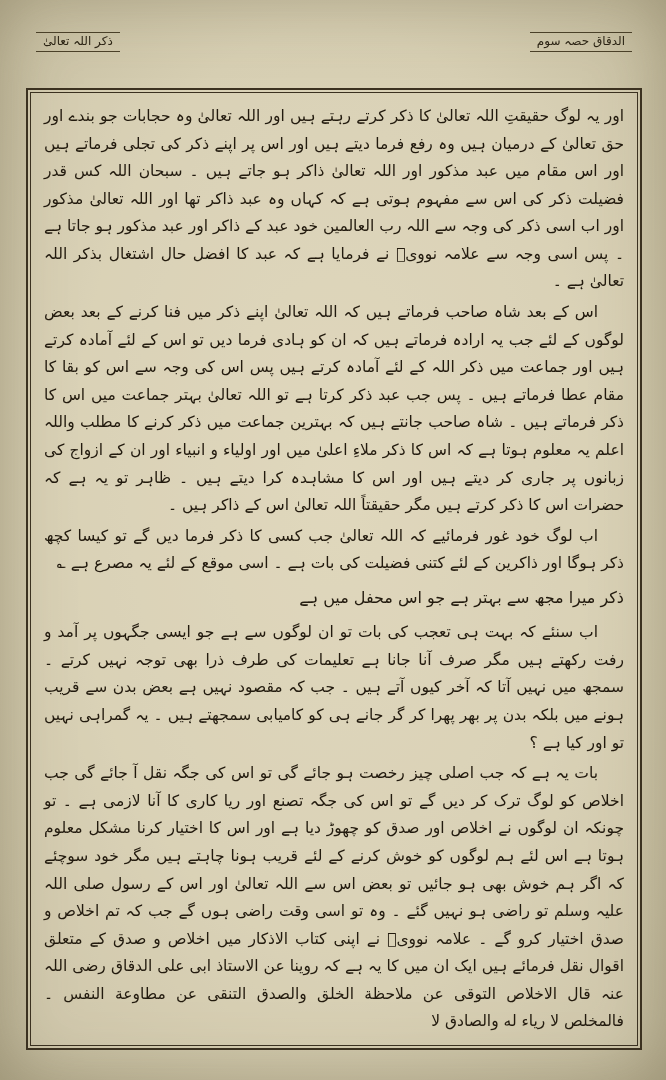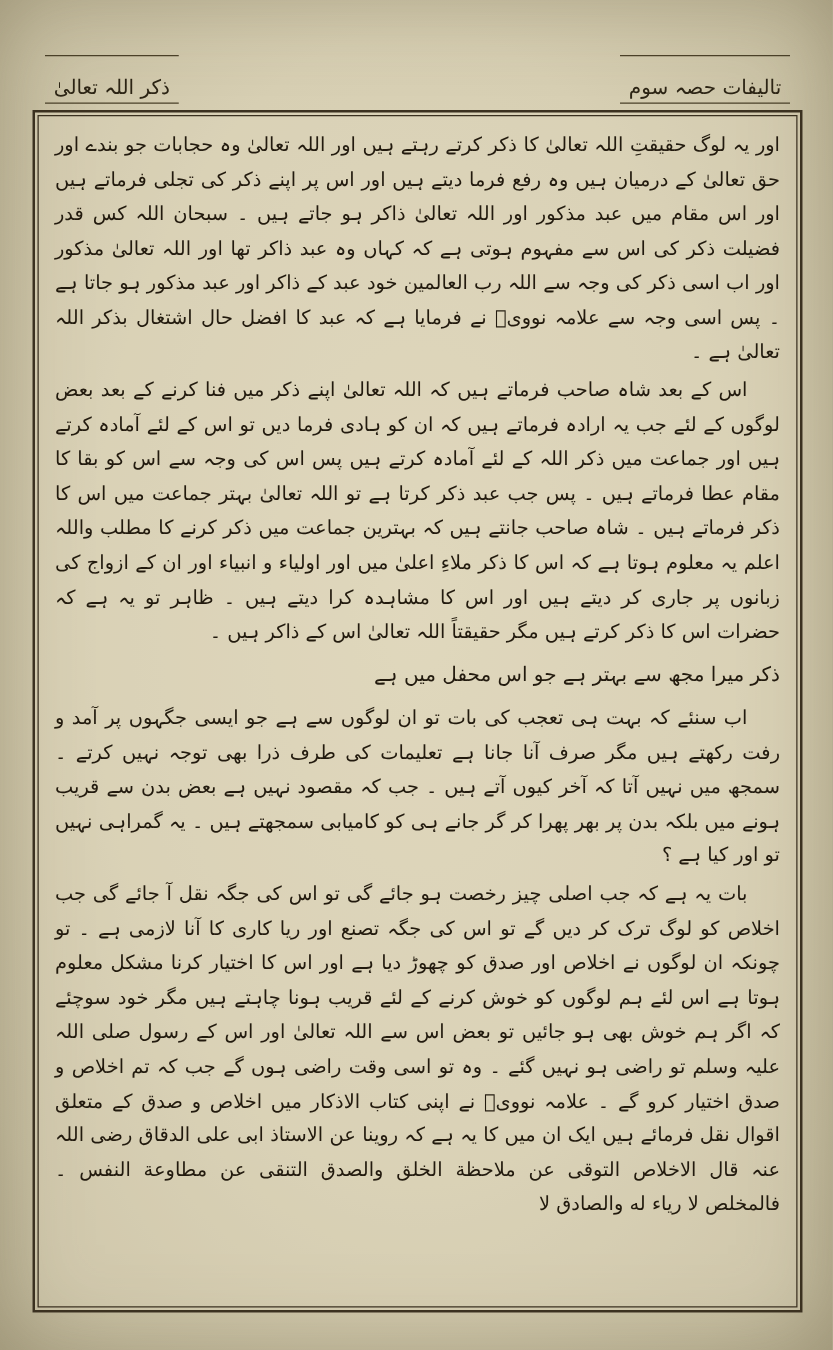--- a/index.html
+++ b/index.html
@@ -36,27 +36,27 @@
     left: 0;
     right: 0;
     text-align: center;
     font-size: 22px;
     font-weight: bold;
     letter-spacing: 2px;
     color: #261e11;
   }
   .head-title {
     position: absolute;
-    top: 18px;
-    font-size: 16px;
+    top: 6px;
+    font-size: 12px;
     line-height: 1.1;
     color: #2c2414;
     border-top: 1px solid #4a4028;
     border-bottom: 1px solid #4a4028;
-    padding: 16px 7px 3px;
+    padding: 2px 7px 3px;
   }
   .head-title.right { right: 34px; }
   .head-title.left  { left: 36px;  }
 
   
   .frame-outer {
     position: absolute;
     top: 88px;
     left: 26px;
     right: 24px;
@@ -91,32 +91,33 @@
     margin: 6px 0 7px 0 !important;
     font-size: 16px;
   }
 </style>
 </head>
 <body>
 
 <div class="scan-page">
 
   <div class="running-head">
-    <div class="head-title right">تالیفات حصہ سوم</div>
+    <div class="head-title right">الدقاق حصہ سوم</div>
     <div class="head-title left">ذکر اللہ تعالیٰ</div>
   </div>
 
   <div class="frame-outer">
     <div class="frame-inner">
       <div class="body-text">
 
         <p class="flush">اور یہ لوگ حقیقتِ اللہ تعالیٰ کا ذکر کرتے رہتے ہیں اور اللہ تعالیٰ وہ حجابات جو بندے اور حق تعالیٰ کے درمیان ہیں وہ رفع فرما دیتے ہیں اور اس پر اپنے ذکر کی تجلی فرماتے ہیں اور اس مقام میں عبد مذکور اور اللہ تعالیٰ ذاکر ہو جاتے ہیں ۔ سبحان اللہ کس قدر فضیلت ذکر کی اس سے مفہوم ہوتی ہے کہ کہاں وہ عبد ذاکر تھا اور اللہ تعالیٰ مذکور اور اب اسی ذکر کی وجہ سے اللہ رب العالمین خود عبد کے ذاکر اور عبد مذکور ہو جاتا ہے ۔ پس اسی وجہ سے علامہ نوویؒ نے فرمایا ہے کہ عبد کا افضل حال اشتغال بذکر اللہ تعالیٰ ہے ۔</p>
 
         <p>اس کے بعد شاہ صاحب فرماتے ہیں کہ اللہ تعالیٰ اپنے ذکر میں فنا کرنے کے بعد بعض لوگوں کے لئے جب یہ ارادہ فرماتے ہیں کہ ان کو ہادی فرما دیں تو اس کے لئے آمادہ کرتے ہیں اور جماعت میں ذکر اللہ کے لئے آمادہ کرتے ہیں پس اس کی وجہ سے اس کو بقا کا مقام عطا فرماتے ہیں ۔ پس جب عبد ذکر کرتا ہے تو اللہ تعالیٰ بہتر جماعت میں اس کا ذکر فرماتے ہیں ۔ شاہ صاحب جانتے ہیں کہ بہترین جماعت میں ذکر کرنے کا مطلب واللہ اعلم یہ معلوم ہوتا ہے کہ اس کا ذکر ملاءِ اعلیٰ میں اور اولیاء و انبیاء اور ان کے ازواج کی زبانوں پر جاری کر دیتے ہیں اور اس کا مشاہدہ کرا دیتے ہیں ۔ ظاہر تو یہ ہے کہ حضرات اس کا ذکر کرتے ہیں مگر حقیقتاً اللہ تعالیٰ اس کے ذاکر ہیں ۔</p>
 
+        <p>اب لوگ خود غور فرمائیے کہ اللہ تعالیٰ جب کسی کا ذکر فرما دیں گے تو کیسا کچھ ذکر ہوگا اور ذاکرین کے لئے کتنی فضیلت کی بات ہے ۔ اسی موقع کے لئے یہ مصرع ہے ؎</p>
 
         <p class="verse-line">ذکر میرا مجھ سے بہتر ہے جو اس محفل میں ہے</p>
 
         <p>اب سنئے کہ بہت ہی تعجب کی بات تو ان لوگوں سے ہے جو ایسی جگہوں پر آمد و رفت رکھتے ہیں مگر صرف آنا جانا ہے تعلیمات کی طرف ذرا بھی توجہ نہیں کرتے ۔ سمجھ میں نہیں آتا کہ آخر کیوں آتے ہیں ۔ جب کہ مقصود نہیں ہے بعض بدن سے قریب ہونے میں بلکہ بدن پر بھر پھرا کر گر جانے ہی کو کامیابی سمجھتے ہیں ۔ یہ گمراہی نہیں تو اور کیا ہے ؟</p>
 
         <p>بات یہ ہے کہ جب اصلی چیز رخصت ہو جائے گی تو اس کی جگہ نقل آ جائے گی جب اخلاص کو لوگ ترک کر دیں گے تو اس کی جگہ تصنع اور ریا کاری کا آنا لازمی ہے ۔ تو چونکہ ان لوگوں نے اخلاص اور صدق کو چھوڑ دیا ہے اور اس کا اختیار کرنا مشکل معلوم ہوتا ہے اس لئے ہم لوگوں کو خوش کرنے کے لئے قریب ہونا چاہتے ہیں مگر خود سوچئے کہ اگر ہم خوش بھی ہو جائیں تو بعض اس سے اللہ تعالیٰ اور اس کے رسول صلی اللہ علیہ وسلم تو راضی ہو نہیں گئے ۔ وہ تو اسی وقت راضی ہوں گے جب کہ تم اخلاص و صدق اختیار کرو گے ۔ علامہ نوویؒ نے اپنی کتاب الاذکار میں اخلاص و صدق کے متعلق اقوال نقل فرمائے ہیں ایک ان میں کا یہ ہے کہ روینا عن الاستاذ ابی علی الدقاق رضی اللہ عنہ قال الاخلاص التوقی عن ملاحظة الخلق والصدق التنقی عن مطاوعة النفس ۔ فالمخلص لا ریاء له والصادق لا</p>
 
       </div>
     </div>
   </div>

